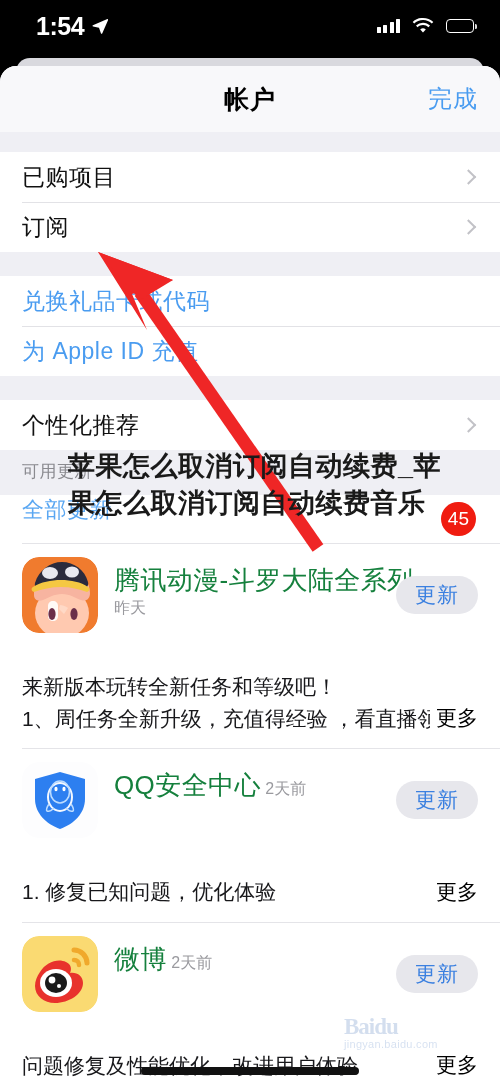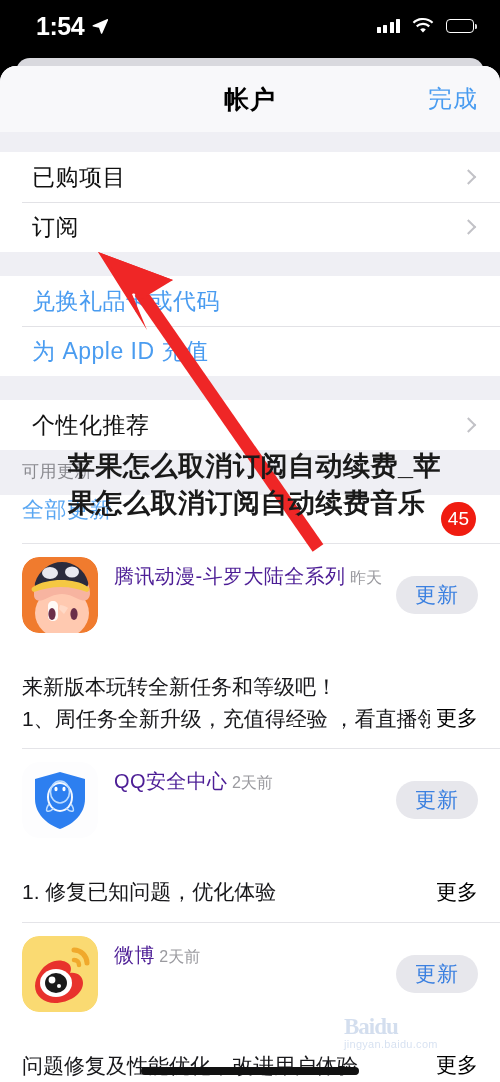--- a/index.html
+++ b/index.html
@@ -61,21 +61,21 @@
     position:absolute; right:22px; top:50%; transform:translateY(-50%);
     font-size:24px; color:#4a9cf0; letter-spacing:1px; background:none;
     border:none; font-family:inherit; cursor:pointer;
   }
 
   
   .gap { background:#efeff4; }
   .group { background:#fff; }
   .row {
     position:relative; display:flex; align-items:center;
-    padding:0 32px; height:50px; background:#fff;
+    padding:0 22px; height:50px; background:#fff;
   }
   .row + .row::before {
     content:""; position:absolute; left:22px; right:0; top:0;
     height:1px; background:#e2e2e6;
   }
   .row-label { font-size:23px; color:#111; letter-spacing:.5px; }
   .row-label.link { color:#4a9cf0; }
   .chev {
     position:absolute; right:26px; top:50%; transform:translateY(-50%) rotate(45deg);
     width:11px; height:11px; border-right:2.4px solid #c2c2c7; border-top:2.4px solid #c2c2c7;
@@ -103,21 +103,21 @@
 
   
   .app-block { background:#fff; position:relative; }
   .app-block::before {
     content:""; position:absolute; left:22px; right:0; top:0; height:1px; background:#e4e4e8;
   }
   .app-head { display:flex; align-items:flex-start; padding:14px 22px 8px; }
   .app-icon { width:76px; height:76px; border-radius:17px; flex:none;
               overflow:hidden; position:relative; }
   .app-meta { flex:1; padding:6px 0 0 16px; min-width:0; }
-  .app-name { font-size:20px; color:#4c1d95; letter-spacing:.4px; white-space:nowrap;
+  .app-name { font-size:26px; color:#15803d; letter-spacing:.4px; white-space:nowrap;
               overflow:hidden; text-overflow:ellipsis; }
   .app-date { font-size:16px; color:#9a9a9f; margin-top:5px; }
   .update-btn {
     flex:none; align-self:center; min-width:82px; height:38px; border-radius:19px;
     background:#e7e7ec; color:#3b80e0; font-size:21px; border:none;
     font-family:inherit; letter-spacing:1px; cursor:pointer;
     display:flex; align-items:center; justify-content:center;
   }
   .app-notes { padding:2px 22px 14px; position:relative;margin-top:28px; }
   .note-line { font-size:21px; color:#18181b; line-height:1.5; white-space:nowrap;

